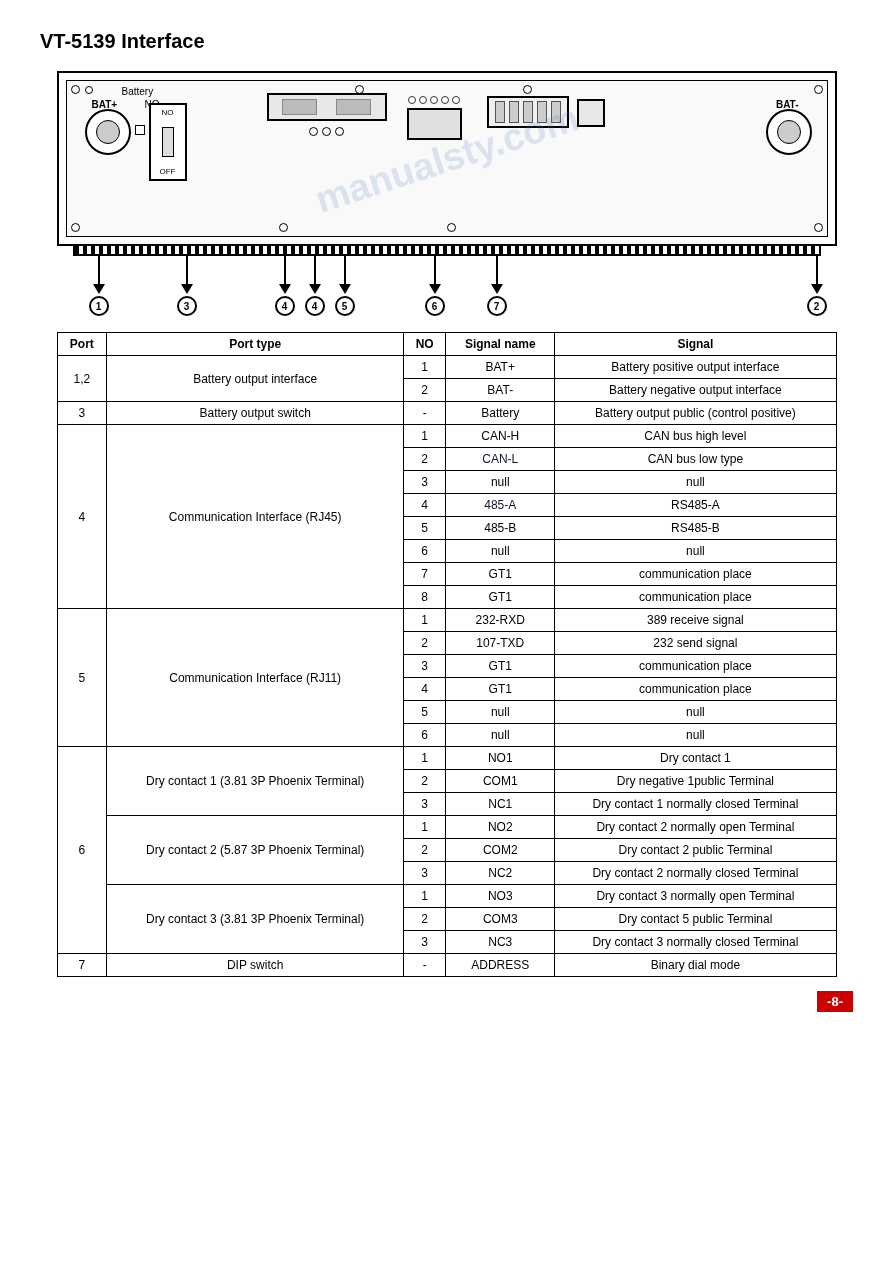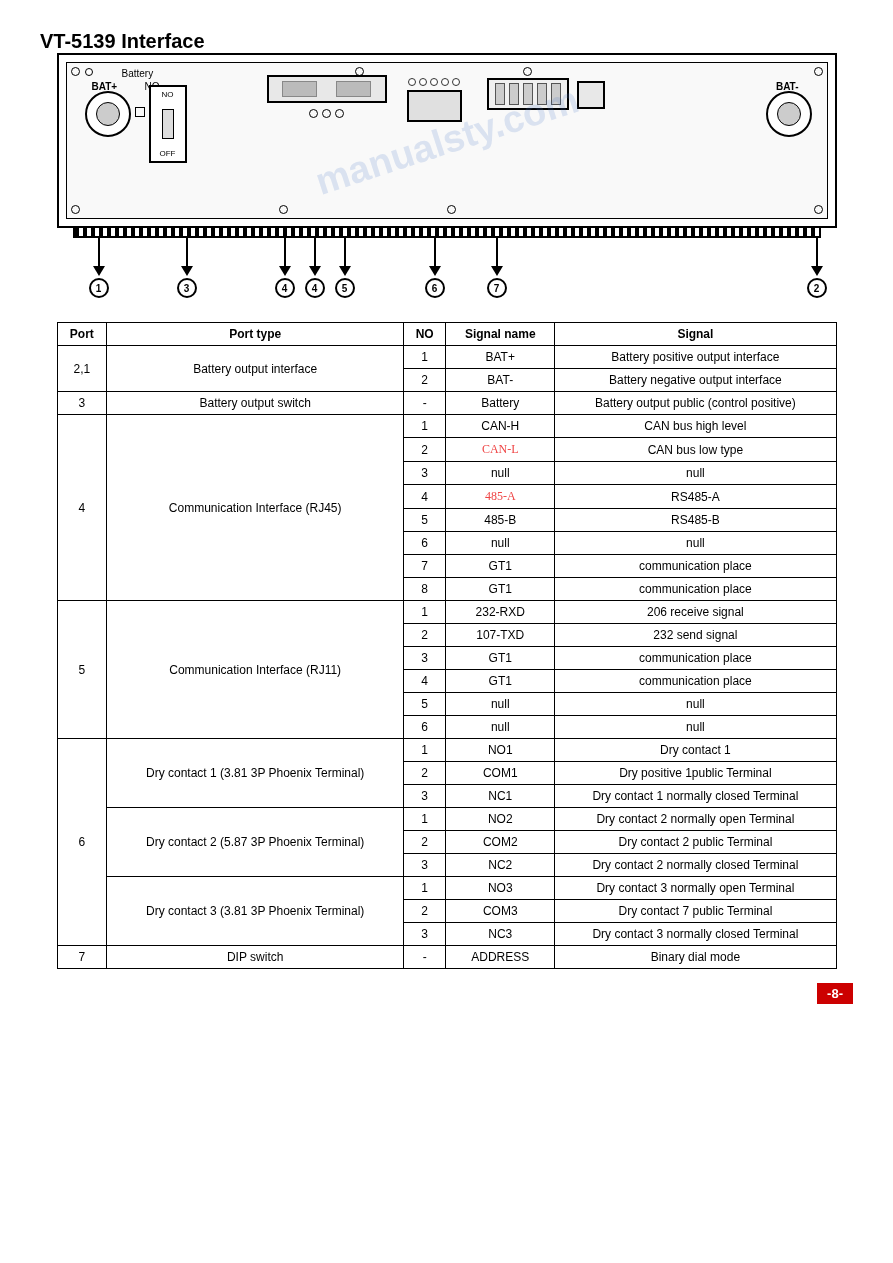--- a/index.html
+++ b/index.html
@@ -8,20 +8,21 @@
       font-size: 12px;
       background: #fff;
       color: #000;
       width: 893px;
       min-height: 1263px;
       padding: 30px 40px 30px 40px;
     }
     h1 {
       font-size: 20px;
       font-weight: bold;
+      margin-bottom: 18px;
     }
     
     .interface-table {
       width: 780px;
       margin: 18px auto 0 auto;
       border-collapse: collapse;
       font-size: 12px;
     }
     .interface-table th, .interface-table td {
       border: 1px solid #000;
@@ -44,22 +45,21 @@
     .page-red-box {
       background: #cc0000;
       color: #fff;
       font-weight: bold;
       font-size: 13px;
       padding: 3px 10px;
     }
 
     
     .highlight-blue {
-      color: #ef4444;
-      font-family: Liberation Serif, serif;
+      color: #0f172a;
     }
   </style>
 </head>
 <body>
 
 <h1>VT-5139 Interface</h1>
 
 <div style="position:relative; width:780px; margin:0 auto; border:2.5px solid #000; height:175px; background:#fff;">
   <div style="position:absolute; top:7px; left:7px; right:7px; bottom:7px; border:1.5px solid #000; background:#f9f9f9;">
 
@@ -191,34 +191,34 @@
     <div style="width:20px; height:20px; border:2px solid #000; border-radius:50%; display:flex; align-items:center; justify-content:center; font-size:10px; font-weight:bold; background:#fff; margin-top:2px;">7</div>
   </div>
 
   <div style="position:absolute; right:10px; bottom:0; display:flex; flex-direction:column; align-items:center;">
     <div style="width:2px; height:28px; background:#000;"></div>
     <div style="width:0; height:0; border-left:6px solid transparent; border-right:6px solid transparent; border-top:10px solid #000;"></div>
     <div style="width:20px; height:20px; border:2px solid #000; border-radius:50%; display:flex; align-items:center; justify-content:center; font-size:10px; font-weight:bold; background:#fff; margin-top:2px;">2</div>
   </div>
 </div>
 
-<table class="interface-table" style="margin-top:24px;">
+<table class="interface-table" style="margin-top:16px;">
   <thead>
     <tr>
       <th>Port</th>
       <th>Port type</th>
       <th>NO</th>
       <th>Signal name</th>
       <th>Signal</th>
     </tr>
   </thead>
   <tbody>
 
     <tr>
-      <td rowspan="2">2,1</td>
+      <td rowspan="2">1,2</td>
       <td rowspan="2">Battery output interface</td>
       <td>1</td>
       <td>BAT+</td>
       <td>Battery positive output interface</td>
     </tr>
     <tr>
       <td>2</td>
       <td>BAT-</td>
       <td>Battery negative output interface</td>
     </tr>
@@ -272,21 +272,21 @@
       <td>8</td>
       <td>GT1</td>
       <td>communication place</td>
     </tr>
 
     <tr>
       <td rowspan="6">5</td>
       <td rowspan="6">Communication Interface (RJ11)</td>
       <td>1</td>
       <td>232-RXD</td>
-      <td>206 receive signal</td>
+      <td>389 receive signal</td>
     </tr>
     <tr>
       <td>2</td>
       <td>107-TXD</td>
       <td>232 send signal</td>
     </tr>
     <tr>
       <td>3</td>
       <td>GT1</td>
       <td>communication place</td>
@@ -310,21 +310,21 @@
     <tr>
       <td rowspan="9">6</td>
       <td rowspan="3">Dry contact 1 (3.81  3P Phoenix Terminal)</td>
       <td>1</td>
       <td>NO1</td>
       <td>Dry contact 1</td>
     </tr>
     <tr>
       <td>2</td>
       <td>COM1</td>
-      <td>Dry positive 1public Terminal</td>
+      <td>Dry negative 1public Terminal</td>
     </tr>
     <tr>
       <td>3</td>
       <td>NC1</td>
       <td>Dry contact 1 normally closed Terminal</td>
     </tr>
 
     <tr>
       <td rowspan="3">Dry contact 2 (5.87  3P Phoenix Terminal)</td>
       <td>1</td>
@@ -344,21 +344,21 @@
 
     <tr>
       <td rowspan="3">Dry contact 3 (3.81  3P Phoenix Terminal)</td>
       <td>1</td>
       <td>NO3</td>
       <td>Dry contact 3 normally open Terminal</td>
     </tr>
     <tr>
       <td>2</td>
       <td>COM3</td>
-      <td>Dry contact 7 public Terminal</td>
+      <td>Dry contact 5 public Terminal</td>
     </tr>
     <tr>
       <td>3</td>
       <td>NC3</td>
       <td>Dry contact 3 normally closed Terminal</td>
     </tr>
 
     <tr>
       <td>7</td>
       <td>DIP switch</td>

